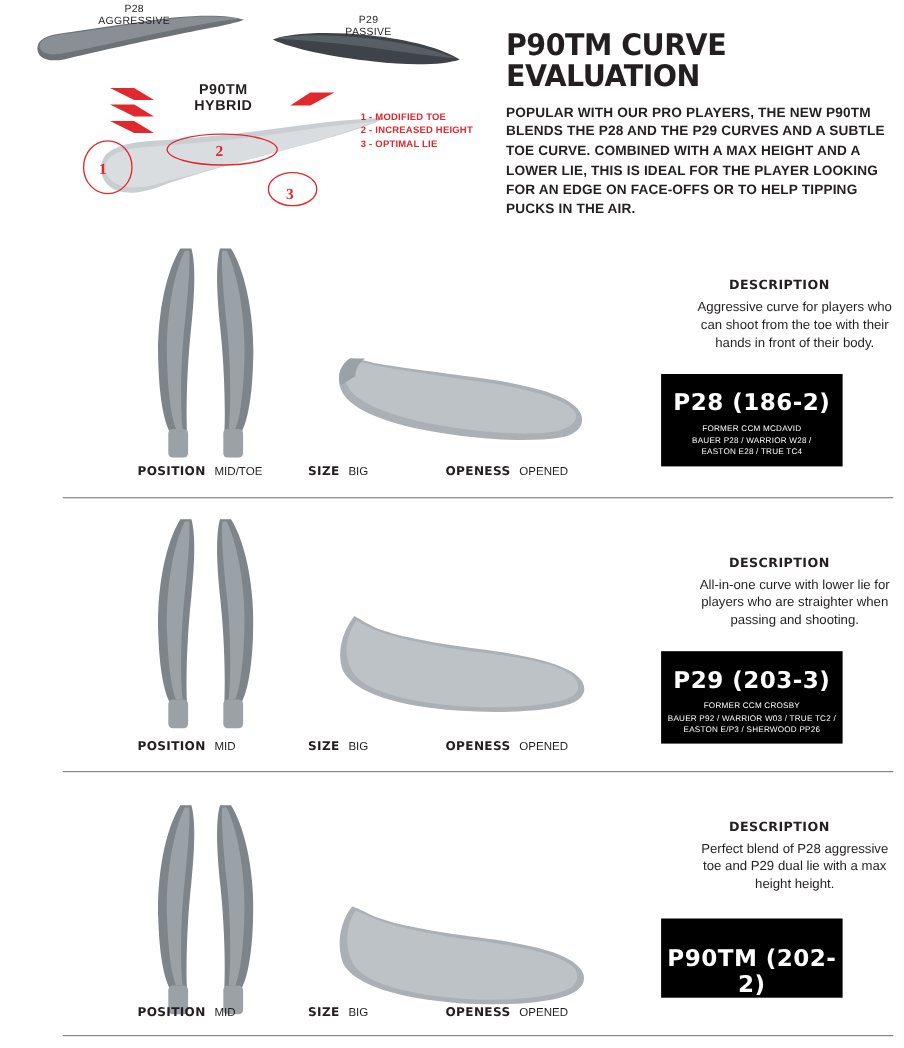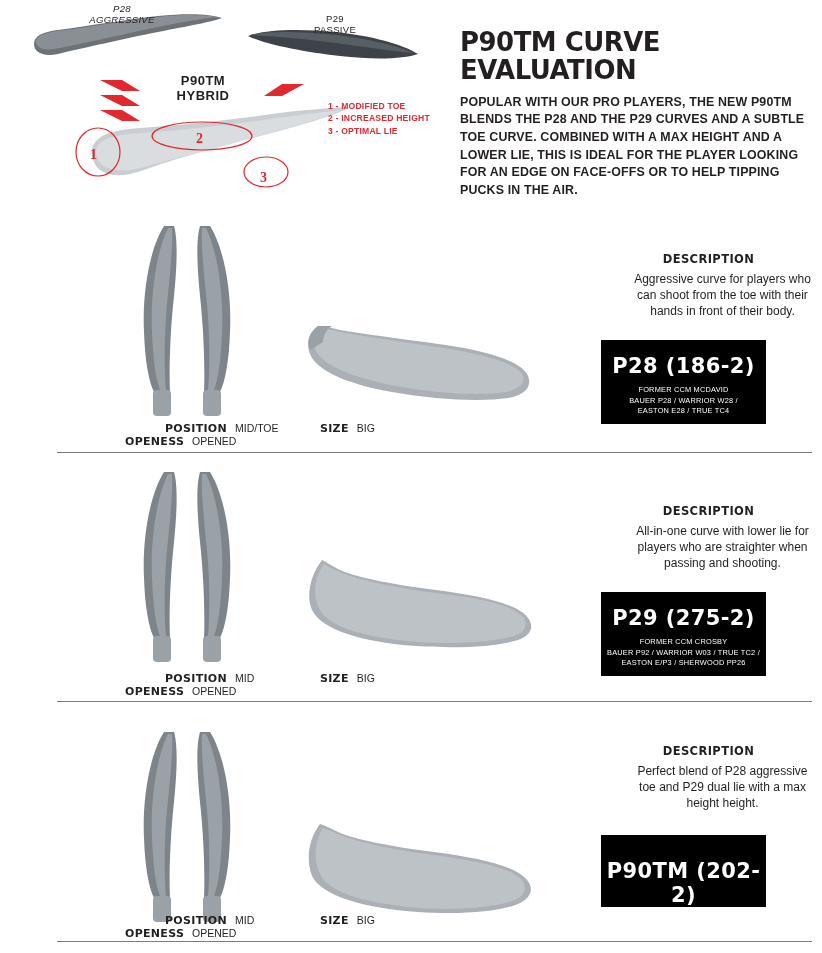--- a/index.html
+++ b/index.html
@@ -54,21 +54,21 @@
   
   .diag-label {
     position: absolute;
     font-size: 9.5px;
     letter-spacing: 0.3px;
     line-height: 1.15;
     text-align: center;
     color: #231f20;
     text-transform: uppercase;
   }
-  #label-p28 { left: 74px; top: 4px; width: 96px; font-style: italic; }
+  #label-p28 { left: 74px; top: 4px; width: 96px; }
   #label-p29 { left: 290px; top: 14px; width: 90px; }
   #label-p90tm {
     left: 148px; top: 74px; width: 110px;
     font-size: 13px; font-weight: bold; letter-spacing: 0.5px;
   }
   #legend {
     position: absolute;
     left: 328px; top: 100px;
     font-size: 8.6px;
     line-height: 1.45;
@@ -126,21 +126,21 @@
     color: #231f20;
     text-transform: uppercase;
   }
   .spec-val {
     font-family: "Liberation Sans", sans-serif;
     font-size: 10.5px;
     color: #231f20;
     text-transform: uppercase;
   }
   .spec-cell { display: inline-block; vertical-align: top; }
-  .cell-position { width: 155px; margin-left: 40px; }
+  .cell-position { width: 155px; }
   .cell-size { width: 125px; }
   .cell-openess { width: 170px; }
   .spec-key + .spec-val { margin-left: 8px; }
 
   
   .desc-col {
     position: absolute;
     left: 601px;
     width: 215px;
     text-align: center;
@@ -340,21 +340,21 @@
       <span class="spec-val">OPENED</span>
     </span>
   </div>
 
   <div class="desc-col" style="top:44px;">
     <div class="desc-title">DESCRIPTION</div>
     <div class="desc-text">All-in-one curve with lower lie for players who are straighter when passing and shooting.</div>
   </div>
 
   <div class="badge" style="top:132px; height:84px;">
-    <div class="badge-title">P29  (275-2)</div>
+    <div class="badge-title">P29  (203-3)</div>
     <div class="badge-sub">
       <div>FORMER CCM CROSBY</div>
       <div>BAUER P92 / WARRIOR W03 / TRUE TC2 /</div>
       <div>EASTON E/P3 / SHERWOOD PP26</div>
     </div>
   </div>
 </div>
 <div class="rule" id="rule-1"></div>
 
 <div class="row" id="row-2">

